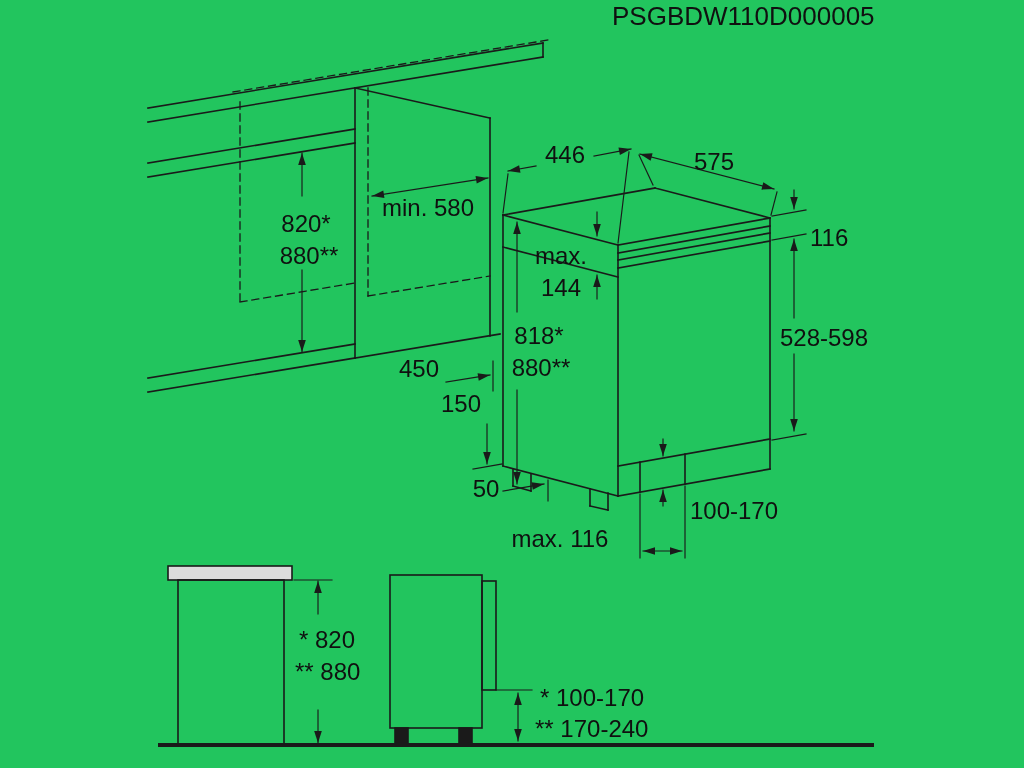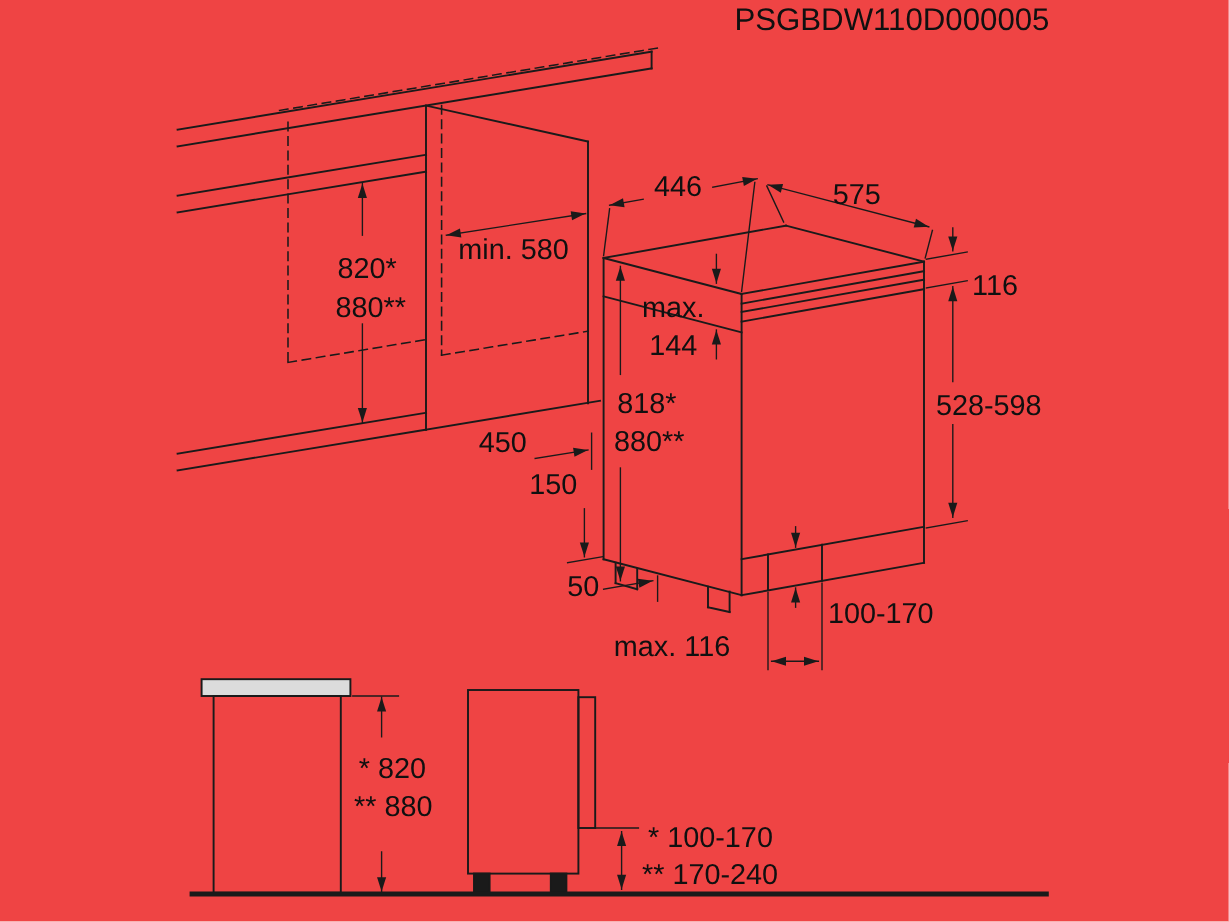--- a/index.html
+++ b/index.html
@@ -1,16 +1,16 @@
 <!DOCTYPE html>
 <html><head>
 <meta charset="utf-8">
 <style>
   html,body{margin:0;padding:0;background:#ffffff;}
-  .page{position:relative;width:1024px;height:768px;background:#ef4444;overflow:hidden;
+  .page{position:relative;width:1024px;height:768px;background:#22c55e;overflow:hidden;
         font-family:"Liberation Sans",sans-serif;}
   svg{display:block;}
   .ln line,.ln rect,.ln path{stroke:#1a1a1a;stroke-width:1.6;fill:none;stroke-linecap:square;}
   .dim line{stroke-width:1.15;}
   line.dash{stroke-dasharray:7,5;stroke-width:1.3;}
   line.thick{stroke-width:4;}
   rect.slab{fill:#dcdcdc;}
   rect.solid{fill:#1a1a1a;stroke:#1a1a1a;}
   text{font-family:"Liberation Sans",sans-serif;font-size:24px;fill:#101010;}
   text.title{font-size:26px;}

